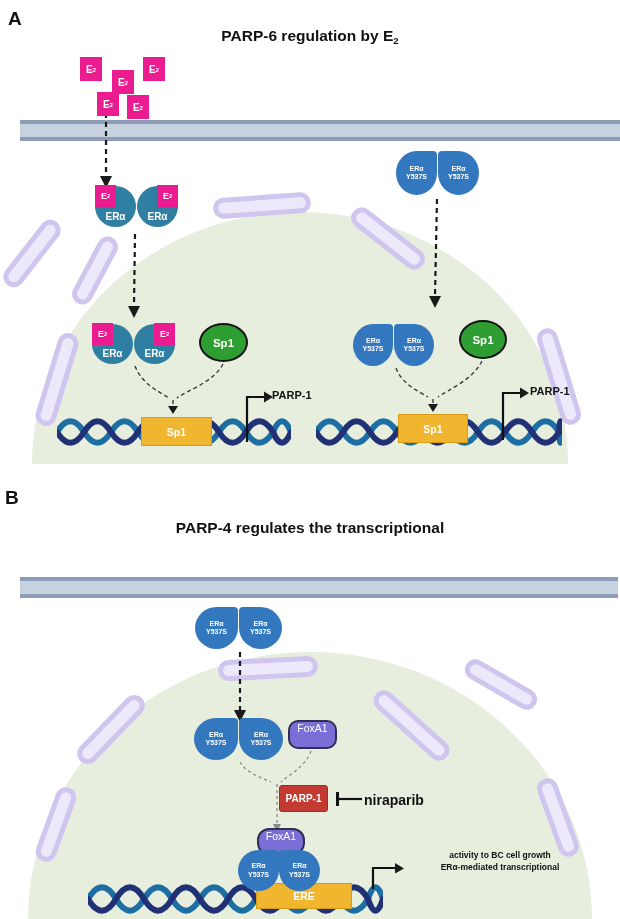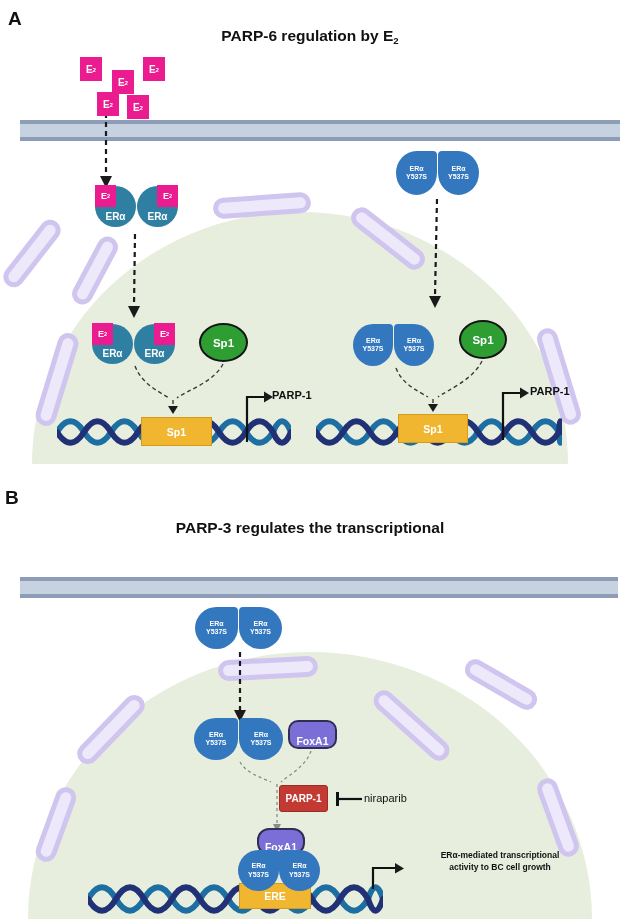--- a/index.html
+++ b/index.html
@@ -33,32 +33,32 @@
   .mono.sr{border-radius:50% 4px 50% 50%;}
   .mono.sl{border-radius:4px 50% 50% 50%;}
   .era-txt{position:absolute;bottom:5px;left:0;right:0;font-size:10px;font-weight:700;}
   .mono .l1,.mono .l2{display:block;font-size:7px;font-weight:700;line-height:8.5px;}
   
   .sp1{position:absolute;width:49px;height:39px;background:var(--sp1_green);border:2.5px solid #141414;
        border-radius:50%;box-sizing:border-box;color:#fff;display:flex;align-items:center;
        justify-content:center;font-size:11.5px;font-weight:700;z-index:5;}
   
   .foxa1{position:absolute;background:var(--foxa1_purple);border:2px solid #312E55;border-radius:10px;
-         box-sizing:border-box;color:#fff;display:flex;align-items:flex-end;justify-content:center;
-         font-size:10.5px;font-weight:700;z-index:4;}
+         box-sizing:border-box;color:#fff;display:flex;align-items:flex-start;justify-content:center;
+         font-size:10.5px;font-weight:400;z-index:4;}
   
   .parp1box{position:absolute;background:var(--parp1_red);border:1px solid #9E2B24;border-radius:3px;
          box-sizing:border-box;color:#fff;display:flex;align-items:center;justify-content:center;
          font-size:10px;font-weight:700;z-index:4;}
   
   .ybox{position:absolute;height:29px;background:var(--site_yellow);border:1.5px solid #D89B18;
         box-sizing:border-box;color:#fff;display:flex;align-items:center;justify-content:center;
         font-size:10.5px;font-weight:700;z-index:4;}
   .gene{position:absolute;font-size:11px;font-weight:700;color:#111;z-index:6;}
-  .note{position:absolute;font-size:11px;font-weight:400;color:#111;z-index:6;}
+  .note{position:absolute;font-size:14px;font-weight:700;color:#111;z-index:6;}
   .outtxt{position:absolute;width:200px;text-align:center;font-size:8.5px;font-weight:700;
           color:#111;line-height:12px;z-index:6;}
   svg.overlay{position:absolute;left:0;top:0;z-index:3;pointer-events:none;}
   svg.dna{position:absolute;z-index:3;}
   .strand{fill:none;stroke-width:6;stroke-linecap:round;}
   .strand-navy{stroke:var(--dna_navy);}
   .strand-teal{stroke:var(--dna_teal);}
   .dash-blk{stroke:#1a1a1a;stroke-width:2.2;stroke-dasharray:5 4;fill:none;}
   .dash-gry{stroke:#3a3a3a;stroke-width:1.4;stroke-dasharray:4 3;fill:none;}
   .dash-lt{stroke:#8a8a8a;stroke-width:1.3;stroke-dasharray:3 3;fill:none;}
@@ -175,21 +175,21 @@
     <div class="ybox" style="left:398px;top:414px;width:70px">
         <span>Sp1</span>
       </div>
     <div class="gene" style="left:272px;top:389px">PARP-1</div>
     <div class="gene" style="left:530px;top:385px">PARP-1</div>
   </section>
 
   <section>
     <div class="panel-label" style="left:5px;top:487px">B</div>
     <div class="title" style="top:518px">
-      <span style="display:block">PARP-3 regulates the transcriptional</span>
+      <span style="display:block">PARP-4 regulates the transcriptional</span>
     </div>
 
     <div class="dome" style="left:28px;top:652px;width:564px;height:267px"></div>
 
     <div class="capsule" style="left:218px;top:658px;width:100px;transform:rotate(-3deg)"></div>
     <div class="capsule" style="left:364px;top:715px;width:95px;transform:rotate(42deg)"></div>
     <div class="capsule" style="left:461px;top:674px;width:80px;transform:rotate(30deg)"></div>
     <div class="capsule" style="left:67px;top:719px;width:88px;transform:rotate(-46deg)"></div>
     <div class="capsule" style="left:17px;top:814px;width:78px;transform:rotate(-70deg)"></div>
     <div class="capsule" style="left:517px;top:807px;width:82px;transform:rotate(70deg)"></div>
@@ -219,38 +219,38 @@
 
     <div class="parp1box" style="left:279px;top:785px;width:49px;height:27px">
         <span>PARP-1</span>
       </div>
     <div class="note" style="left:364px;top:792px">niraparib</div>
 
     <svg class="dna" style="left:88px;top:879px" width="295" height="40">
         <path d="M0 20 Q 14 -3.3999999999999986 28 20 Q 42 43.4 56 20 Q 70 -3.3999999999999986 84 20 Q 98 43.4 112 20 Q 126 -3.3999999999999986 140 20 Q 154 43.4 168 20 Q 182 -3.3999999999999986 196 20 Q 210 43.4 224 20 Q 238 -3.3999999999999986 252 20 Q 266 43.4 280 20 Q 287.5 -3.3999999999999986 295 20" class="strand strand-teal"></path>
         <path d="M0 20 Q 14 43.4 28 20 Q 42 -3.3999999999999986 56 20 Q 70 43.4 84 20 Q 98 -3.3999999999999986 112 20 Q 126 43.4 140 20 Q 154 -3.3999999999999986 168 20 Q 182 43.4 196 20 Q 210 -3.3999999999999986 224 20 Q 238 43.4 252 20 Q 266 -3.3999999999999986 280 20 Q 287.5 43.4 295 20" class="strand strand-navy"></path>
       </svg>
-    <div class="ybox" style="left:239px;top:883px;width:72px;height:26px">
+    <div class="ybox" style="left:256px;top:883px;width:96px;height:26px">
         <span>ERE</span>
       </div>
     <div class="foxa1" style="left:257px;top:828px;width:48px;height:27px;border-radius:12px">
         <span>FoxA1</span>
       </div>
     <div class="mono blue sr" style="left:238px;top:850px;width:41px;height:41px">
         <span class="l1">ERα</span>
         <span class="l2">Y537S</span>
       </div>
     <div class="mono blue sl" style="left:279px;top:850px;width:41px;height:41px">
         <span class="l1">ERα</span>
         <span class="l2">Y537S</span>
       </div>
 
     <div class="outtxt" style="left:400px;top:849px">
+      <span style="display:block">activity to BC cell growth</span>
       <span style="display:block">ERα-mediated transcriptional</span>
-      <span style="display:block">activity to BC cell growth</span>
     </div>
   </section>
 
   <svg class="overlay" width="620" height="919" viewBox="0 0 620 919">
 
     <path class="dash-blk" d="M106 113 V176"></path>
     <polygon class="head" points="100,176 112,176 106,188"></polygon>
 
     <path class="dash-blk" d="M135 234 L134 306"></path>
     <polygon class="head" points="128,306 140,306 134,318"></polygon>

